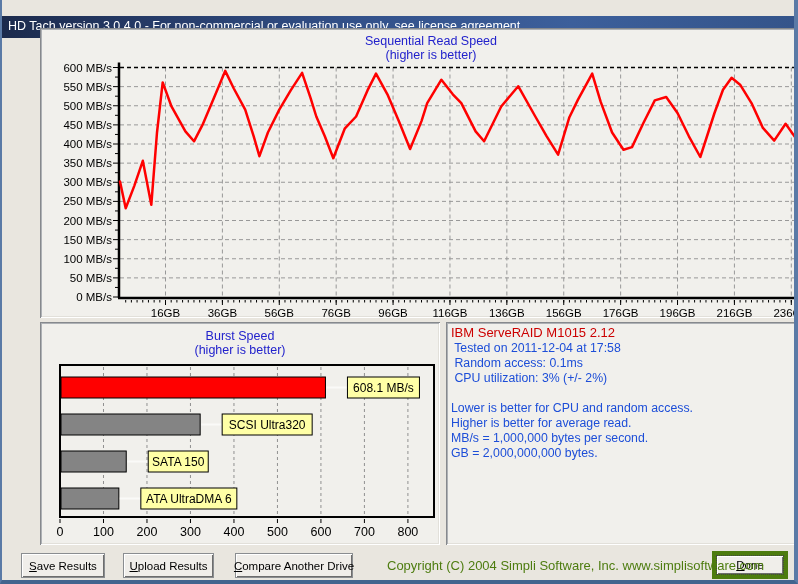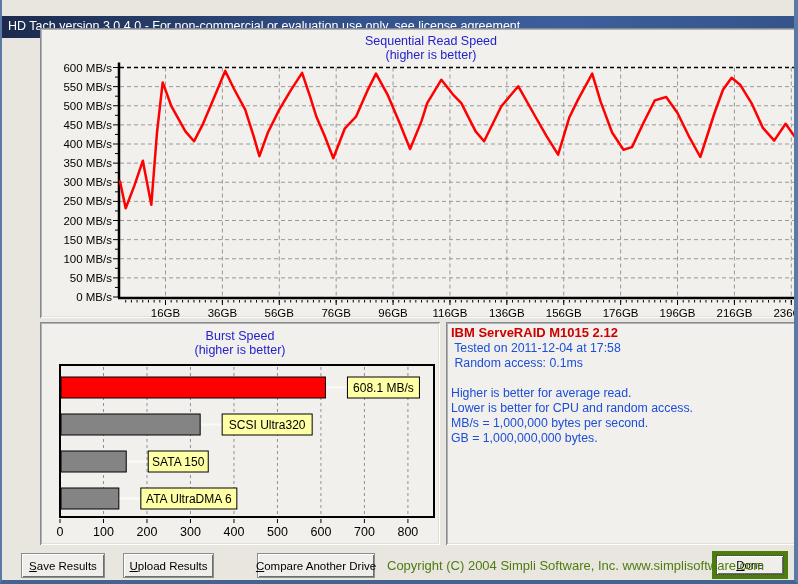--- a/index.html
+++ b/index.html
@@ -33,38 +33,38 @@
     position:absolute; left:0; width:100%; text-align:center;
     color:#2222cc; font-size:12.5px; white-space:pre;
   }
   .seq-panel .chart-title { top:6px; }
   .seq-panel .chart-subtitle { top:20px; }
   .burst-panel .chart-title { top:7px; }
   .burst-panel .chart-subtitle { top:21px; }
 
   .chart-svg { position:absolute; left:0; top:0; }
 
-  .info-title { position:absolute; left:5px; top:3px; color:#cc0000; font-weight:bold; font-size:13px; white-space:pre; }
+  .info-title { position:absolute; left:5px; top:3px; color:#cc0000; font-weight:normal; font-size:13px; white-space:pre; }
   .info-lines { position:absolute; left:5px; top:19px; font-size:12.3px; line-height:15px; color:#1d4ed8; }
   .info-line  { white-space:pre; min-height:15px; }
 
   .btn {
     position:absolute; height:25px;
     background:#f0eeea; border:1px solid #8a8d90;
     box-shadow: inset 1px 1px 0 #ffffff, inset -1px -1px 0 #6d6d6d;
     font-size:11.5px; color:#000;
     display:flex; align-items:center; justify-content:center;
     white-space:nowrap; cursor:default;
     font-family:"Liberation Sans", sans-serif;
   }
   .btn-label { display:block; }
   .btn-label::first-letter { text-decoration:underline; }
   .btn-save    { left:19px;  top:553px; width:84px;  }
   .btn-upload  { left:121px; top:553px; width:91px;  }
-  .btn-compare { left:233px; top:553px; width:118px;margin-left:22px; }
+  .btn-compare { left:233px; top:553px; width:118px; }
   .btn-done    { left:710px; top:551px; width:76px; height:28px;
                  border:5px solid #4d7c0f; outline:1px dotted #444; outline-offset:-5px; }
 
   .copyright { position:absolute; left:385px; top:558px; font-size:13px; color:#4d7c0f; white-space:nowrap; }
 </style>
 </head>
 <body>
 
 <div class="window">
 
@@ -335,25 +335,26 @@
         <rect x="100.83953488372093" y="166" width="96" height="21" fill="#ffffa6" stroke="#000" stroke-width="1"></rect>
         <text x="148.83953488372094" y="181" text-anchor="middle" font-size="12" fill="#000">ATA UltraDMA 6</text>
       </svg>
   </div>
 
   <div class="panel info-panel">
     <div class="info-title">IBM ServeRAID M1015 2.12</div>
     <div class="info-lines" id="info-lines">
         <div class="info-line"> Tested on 2011-12-04 at 17:58</div>
         <div class="info-line"> Random access: 0.1ms</div>
+        <div class="info-line"> CPU utilization: 3% (+/- 2%)</div>
         <div class="info-line"></div>
+        <div class="info-line">Lower is better for CPU and random access.</div>
         <div class="info-line">Higher is better for average read.</div>
-        <div class="info-line">Lower is better for CPU and random access.</div>
         <div class="info-line">MB/s = 1,000,000 bytes per second.</div>
-        <div class="info-line">GB = 1,000,000,000 bytes.</div>
+        <div class="info-line">GB = 2,000,000,000 bytes.</div>
       </div>
   </div>
 
   <button class="btn btn-save">
     <span class="btn-label">Save Results</span>
   </button>
   <button class="btn btn-upload">
     <span class="btn-label">Upload Results</span>
   </button>
   <button class="btn btn-compare">

